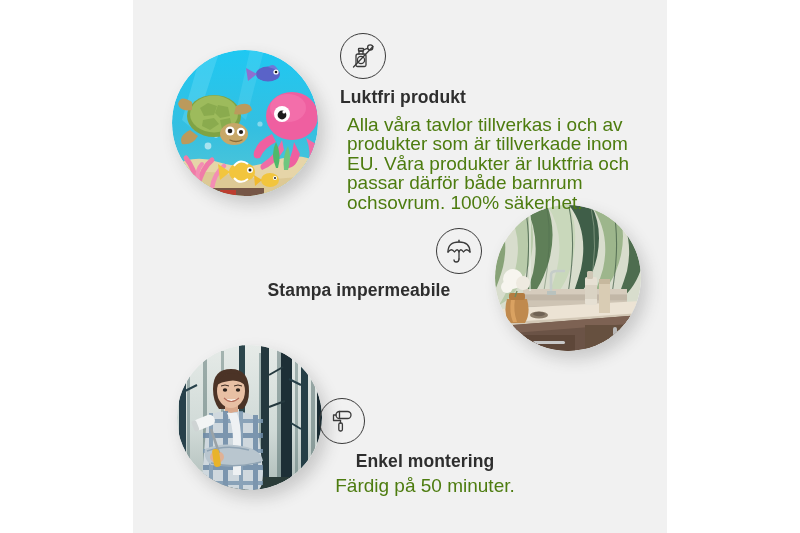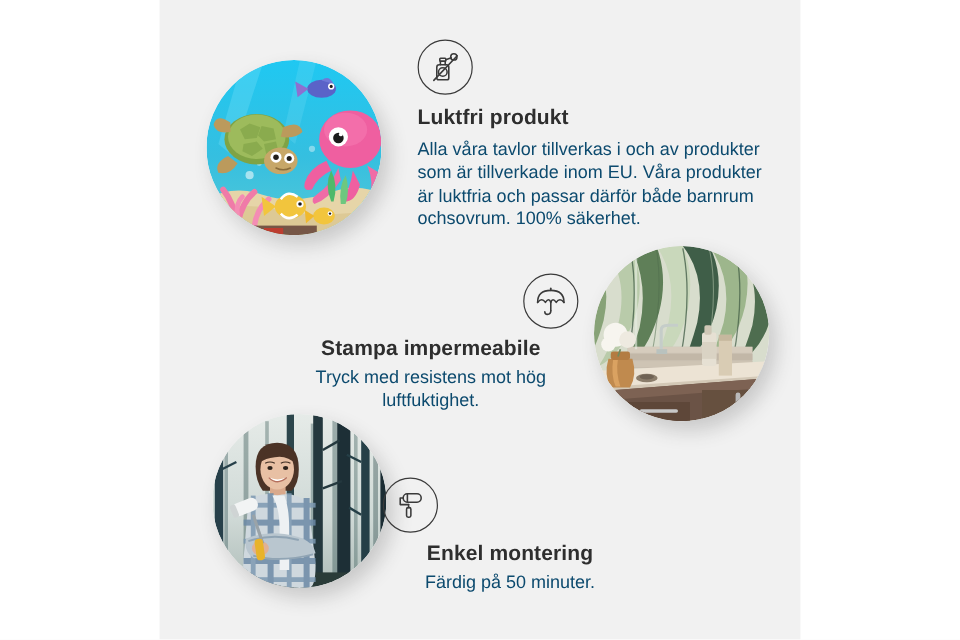--- a/index.html
+++ b/index.html
@@ -69,28 +69,28 @@
   .feature-title {
     font-size: 17.5px;
     font-weight: bold;
     color: #2e2e2e;
     letter-spacing: 0.1px;
     margin: 0;
     white-space: nowrap;
   }
 
   .feature-body {
-    font-size: 15px;
+    font-size: 19px;
     line-height: 19.4px;
-    color: #0c4a6e;
-    margin: 0;
-  }
-
-  
-  #feature-odourless { left: 348px; top: 33px; width: 292px; }
+    color: #4d7c0f;
+    margin: 7px;
+  }
+
+  
+  #feature-odourless { left: 340px; top: 33px; width: 292px; }
   #feature-odourless .feature-icon { margin-left: 0px; }
   #feature-odourless .feature-title { margin-top: 8px; }
   #feature-odourless .feature-body  { margin-top: 7px; width: 290px; }
 
   
   #feature-waterproof { left: 236px; top: 228px; width: 246px; text-align: center; }
   #feature-waterproof .icon-row { display: flex; justify-content: flex-end; }
   #feature-waterproof .feature-title { margin-top: 6px; }
   #feature-waterproof .feature-body  { margin-top: 4px; }
 
@@ -386,21 +386,20 @@
 
           <path d="M14 15 L14 22"></path>
 
           <path d="M14 22 Q14 25 11.2 25 Q9 25 9 22.8"></path>
 
           <path d="M14 5 L14 3.2"></path>
         </svg>
       </div>
     </div>
     <div class="feature-title">Stampa impermeabile</div>
-    <div class="feature-body">Tryck med resistens mot hög luftfuktighet.</div>
   </div>
 
   <div class="feature" id="feature-mounting">
     <div class="icon-row">
       <div class="feature-icon">
         <svg width="28" height="28" viewBox="0 0 28 28" fill="none" stroke="#3a3a3a" stroke-width="1.3" stroke-linecap="round" stroke-linejoin="round">
 
           <rect x="8" y="4.5" width="15" height="7" rx="3.5"></rect>
 
           <path d="M11.5 4.5 L11.5 11.5"></path>

